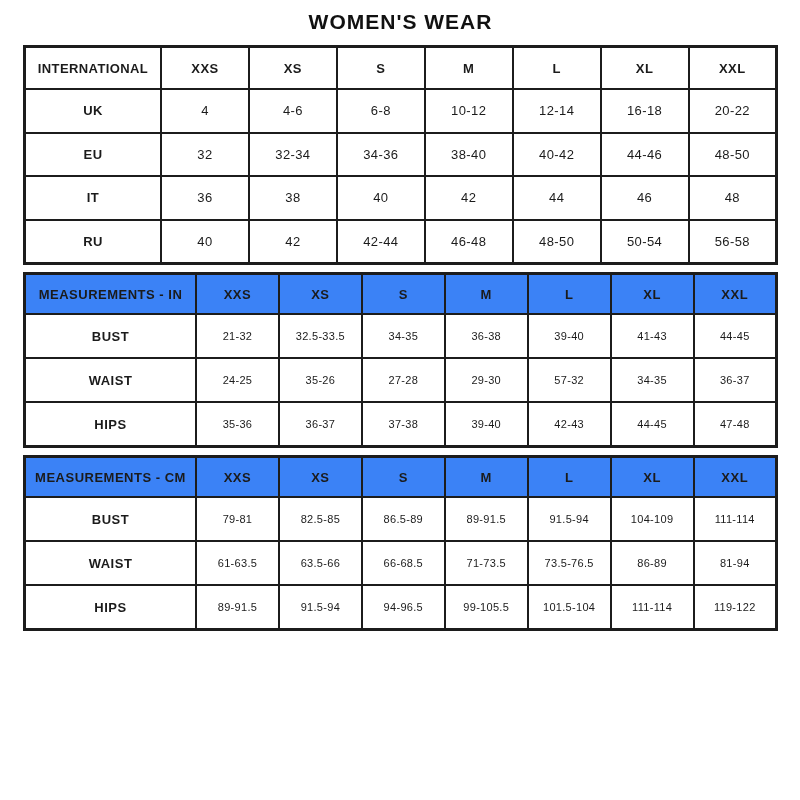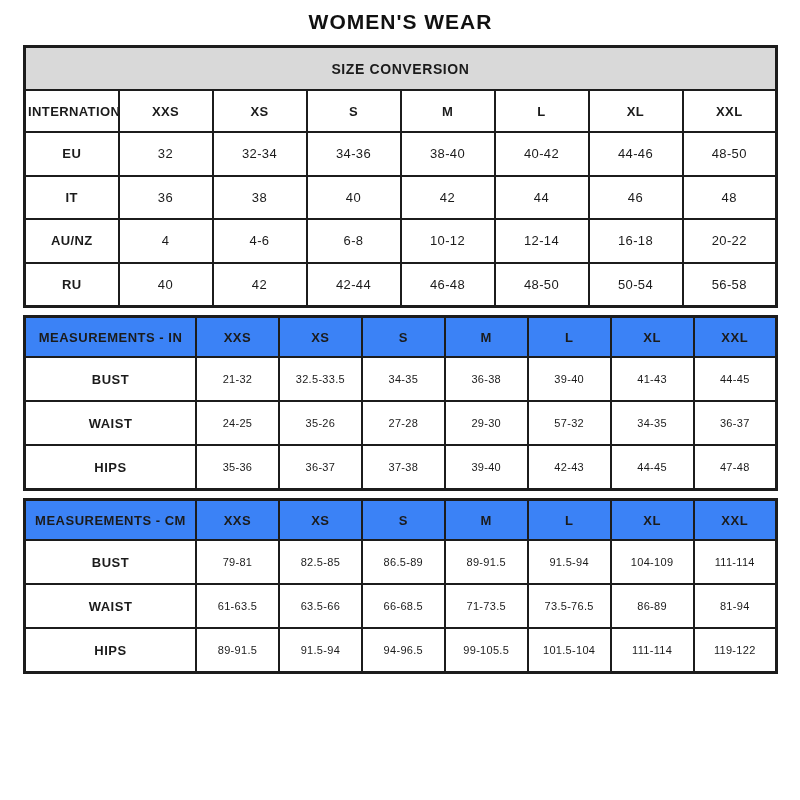--- a/index.html
+++ b/index.html
@@ -91,64 +91,61 @@
 </style>
 </head>
 <body>
 
 <div class="page">
 
   <h1 class="page-title">WOMEN'S WEAR</h1>
 
   <table class="chart-table table-conversion">
     <thead>
-      <tr>
-        <th class="title-bar" colspan="8">SIZE CONVERSION</th>
-      </tr>
       <tr class="size-header-row">
         <th class="corner-label">INTERNATIONAL</th>
       <th>XXS</th>
           <th>XS</th>
           <th>S</th>
           <th>M</th>
           <th>L</th>
           <th>XL</th>
           <th>XXL</th>
         </tr>
     </thead>
     <tbody>
         <tr>
+          <th class="row-label">UK</th>
+          <td>4</td>
+          <td>4-6</td>
+          <td>6-8</td>
+          <td>10-12</td>
+          <td>12-14</td>
+          <td>16-18</td>
+          <td>20-22</td>
+        </tr>
+        <tr>
           <th class="row-label">EU</th>
           <td>32</td>
           <td>32-34</td>
           <td>34-36</td>
           <td>38-40</td>
           <td>40-42</td>
           <td>44-46</td>
           <td>48-50</td>
         </tr>
         <tr>
           <th class="row-label">IT</th>
           <td>36</td>
           <td>38</td>
           <td>40</td>
           <td>42</td>
           <td>44</td>
           <td>46</td>
           <td>48</td>
-        </tr>
-        <tr>
-          <th class="row-label">AU/NZ</th>
-          <td>4</td>
-          <td>4-6</td>
-          <td>6-8</td>
-          <td>10-12</td>
-          <td>12-14</td>
-          <td>16-18</td>
-          <td>20-22</td>
         </tr>
         <tr>
           <th class="row-label">RU</th>
           <td>40</td>
           <td>42</td>
           <td>42-44</td>
           <td>46-48</td>
           <td>48-50</td>
           <td>50-54</td>
           <td>56-58</td>

